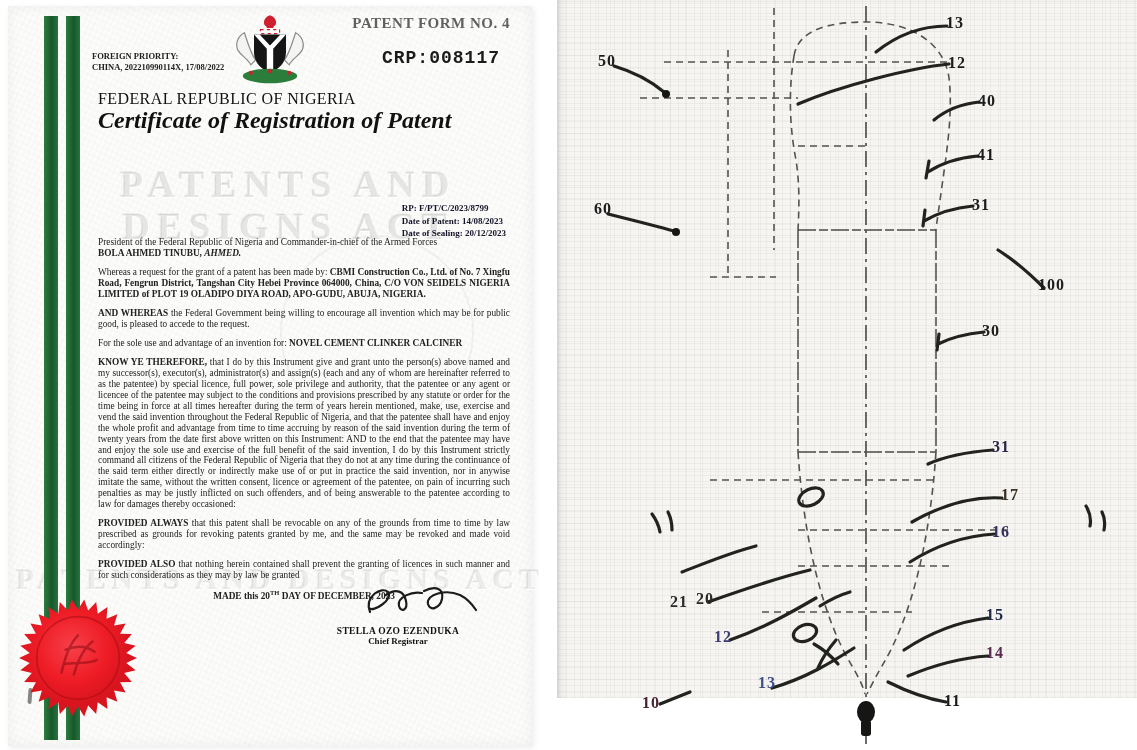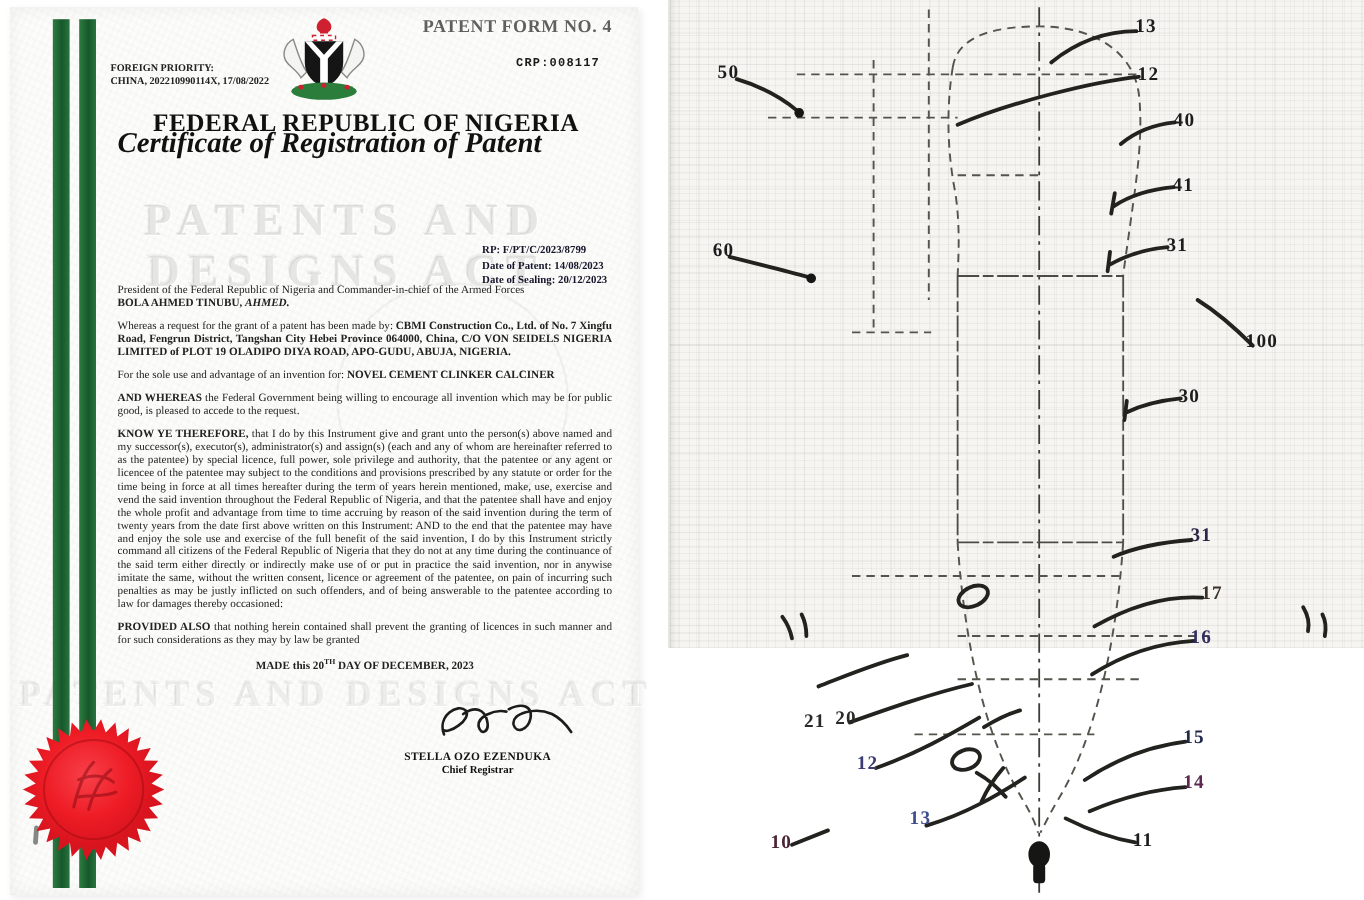--- a/index.html
+++ b/index.html
@@ -21,27 +21,27 @@
     border:2px solid rgba(0,0,0,.045);z-index:0;}
   .watermark{position:absolute;z-index:0;font-weight:bold;
     color:rgba(135,135,128,.20);
     text-shadow:1px 1px 0 rgba(255,255,255,.9), -1px -1px 0 rgba(0,0,0,.05);}
   .wm-1{left:112px;top:158px;font-size:38px;letter-spacing:7px;line-height:1.1;text-align:center;}
   .wm-2{left:8px;top:556px;font-size:30px;letter-spacing:5px;white-space:nowrap;color:rgba(135,135,128,.14);}
 
   .form-no{position:absolute;right:22px;top:9px;font-size:15px;font-weight:bold;color:#3a3a3a;
     opacity:.8;filter:blur(.4px);letter-spacing:.5px;z-index:3;}
   .crp{position:absolute;right:32px;top:42px;font-family:"Liberation Mono", monospace;
-    font-weight:bold;font-size:10px;letter-spacing:1px;color:#1b1b1b;z-index:3;}
+    font-weight:bold;font-size:18px;letter-spacing:1px;color:#1b1b1b;z-index:3;}
   .foreign{position:absolute;left:84px;top:45px;font-size:8.5px;font-weight:bold;color:#222;
     line-height:1.3;z-index:3;}
   .coat{position:absolute;left:222px;top:6px;z-index:3;}
 
-  .country{position:absolute;left:90px;right:20px;top:84px;text-align:center;
-    font-size:21px;font-weight:bold;letter-spacing:.4px;color:#111;z-index:3;}
+  .country{position:absolute;left:90px;right:20px;top:84px;
+    font-size:16px;font-weight:normal;letter-spacing:.4px;color:#111;z-index:3;}
   .cert-title{position:absolute;left:90px;right:20px;top:101px;text-align:left;
     font-size:24px;font-weight:bold;font-style:italic;color:#111;z-index:3;}
   .cert-sub{position:absolute;left:90px;right:20px;top:134px;text-align:center;
     font-size:10.5px;font-weight:bold;color:#111;z-index:3;}
 
   .rp-block{position:absolute;right:26px;top:196px;font-size:9px;font-weight:bold;color:#14142a;
     line-height:1.4;z-index:3;}
 
   .body-text{position:absolute;left:90px;right:22px;top:231px;z-index:3;
     font-size:9.3px;line-height:1.18;color:#222;text-align:justify;}
@@ -53,21 +53,21 @@
   .registrar{position:absolute;left:300px;top:620px;width:180px;text-align:center;z-index:3;
     font-weight:bold;color:#111;}
   .reg-name{font-size:9.5px;letter-spacing:.3px;}
   .reg-title{font-size:9px;}
 
   .seal{position:absolute;left:8px;top:590px;z-index:4;}
   .margin-mark{position:absolute;left:20px;top:682px;width:4px;height:16px;z-index:3;
     background:rgba(40,40,40,.55);border-radius:2px;transform:rotate(4deg);}
 
   
-  .draw-page{position:absolute;left:557px;top:0;width:580px;height:540px;
+  .draw-page{position:absolute;left:557px;top:0;width:580px;height:698px;
     background:
       repeating-linear-gradient(0deg,  rgba(70,70,62,.055) 0 1px, transparent 1px 6px),
       repeating-linear-gradient(90deg, rgba(70,70,62,.055) 0 1px, transparent 1px 8px),
       repeating-linear-gradient(0deg,  transparent 0 5px, rgba(70,70,62,.035) 5px 6px, transparent 6px 13px),
       repeating-linear-gradient(90deg, transparent 0 7px, rgba(70,70,62,.045) 7px 8px, transparent 8px 15px),
       #f6f5f2;
     border-left:1px solid #d9d8d4;
     box-shadow: inset 6px 0 8px -6px rgba(0,0,0,.18);}
   .diagram{position:absolute;left:0;top:0;}
   .callouts{position:absolute;left:0;top:0;width:100%;height:100%;z-index:5;}
@@ -132,27 +132,30 @@
 
     <div class="body-text">
       <p>
         <span>President of the Federal Republic of Nigeria and Commander-in-chief of the Armed Forces</span><br>
         <b><span>BOLA AHMED TINUBU, </span><i>AHMED.</i></b>
       </p>
       <p>
         <span>Whereas a request for the grant of a patent has been made by: </span><b>CBMI Construction Co., Ltd. of No. 7 Xingfu Road, Fengrun District, Tangshan City Hebei Province 064000, China, C/O VON SEIDELS NIGERIA LIMITED of PLOT 19 OLADIPO DIYA ROAD, APO-GUDU, ABUJA, NIGERIA.</b>
       </p>
       <p>
+        <b>AND WHEREAS</b><span> the Federal Government being willing to encourage all invention which may be for public good, is pleased to accede to the request.</span>
+      </p>
+      <p>
         <span>For the sole use and advantage of an invention for: </span><b>NOVEL CEMENT CLINKER CALCINER</b>
       </p>
       <p>
-        <b>AND WHEREAS</b><span> the Federal Government being willing to encourage all invention which may be for public good, is pleased to accede to the request.</span>
-      </p>
-      <p>
         <b>KNOW YE THEREFORE,</b><span> that I do by this Instrument give and grant unto the person(s) above named and my successor(s), executor(s), administrator(s) and assign(s) (each and any of whom are hereinafter referred to as the patentee) by special licence, full power, sole privilege and authority, that the patentee or any agent or licencee of the patentee may subject to the conditions and provisions prescribed by any statute or order for the time being in force at all times hereafter during the term of years herein mentioned, make, use, exercise and vend the said invention throughout the Federal Republic of Nigeria, and that the patentee shall have and enjoy the whole profit and advantage from time to time accruing by reason of the said invention during the term of twenty years from the date first above written on this Instrument: AND to the end that the patentee may have and enjoy the sole use and exercise of the full benefit of the said invention, I do by this Instrument strictly command all citizens of the Federal Republic of Nigeria that they do not at any time during the continuance of the said term either directly or indirectly make use of or put in practice the said invention, nor in anywise imitate the same, without the written consent, licence or agreement of the patentee, on pain of incurring such penalties as may be justly inflicted on such offenders, and of being answerable to the patentee according to law for damages thereby occasioned:</span>
+      </p>
+      <p>
+        <b>PROVIDED ALWAYS</b><span> that this patent shall be revocable on any of the grounds from time to time by law prescribed as grounds for revoking patents granted by me, and the same may be revoked and made void accordingly:</span>
       </p>
       <p>
         <b>PROVIDED ALSO</b><span> that nothing herein contained shall prevent the granting of licences in such manner and for such considerations as they may by law be granted</span>
       </p>
       <p class="made-line">
         <span>MADE this 20</span><sup>TH</sup><span> DAY OF DECEMBER, 2023</span>
       </p>
     </div>
 
     <svg class="signature" width="120" height="44" viewBox="0 0 120 44">

